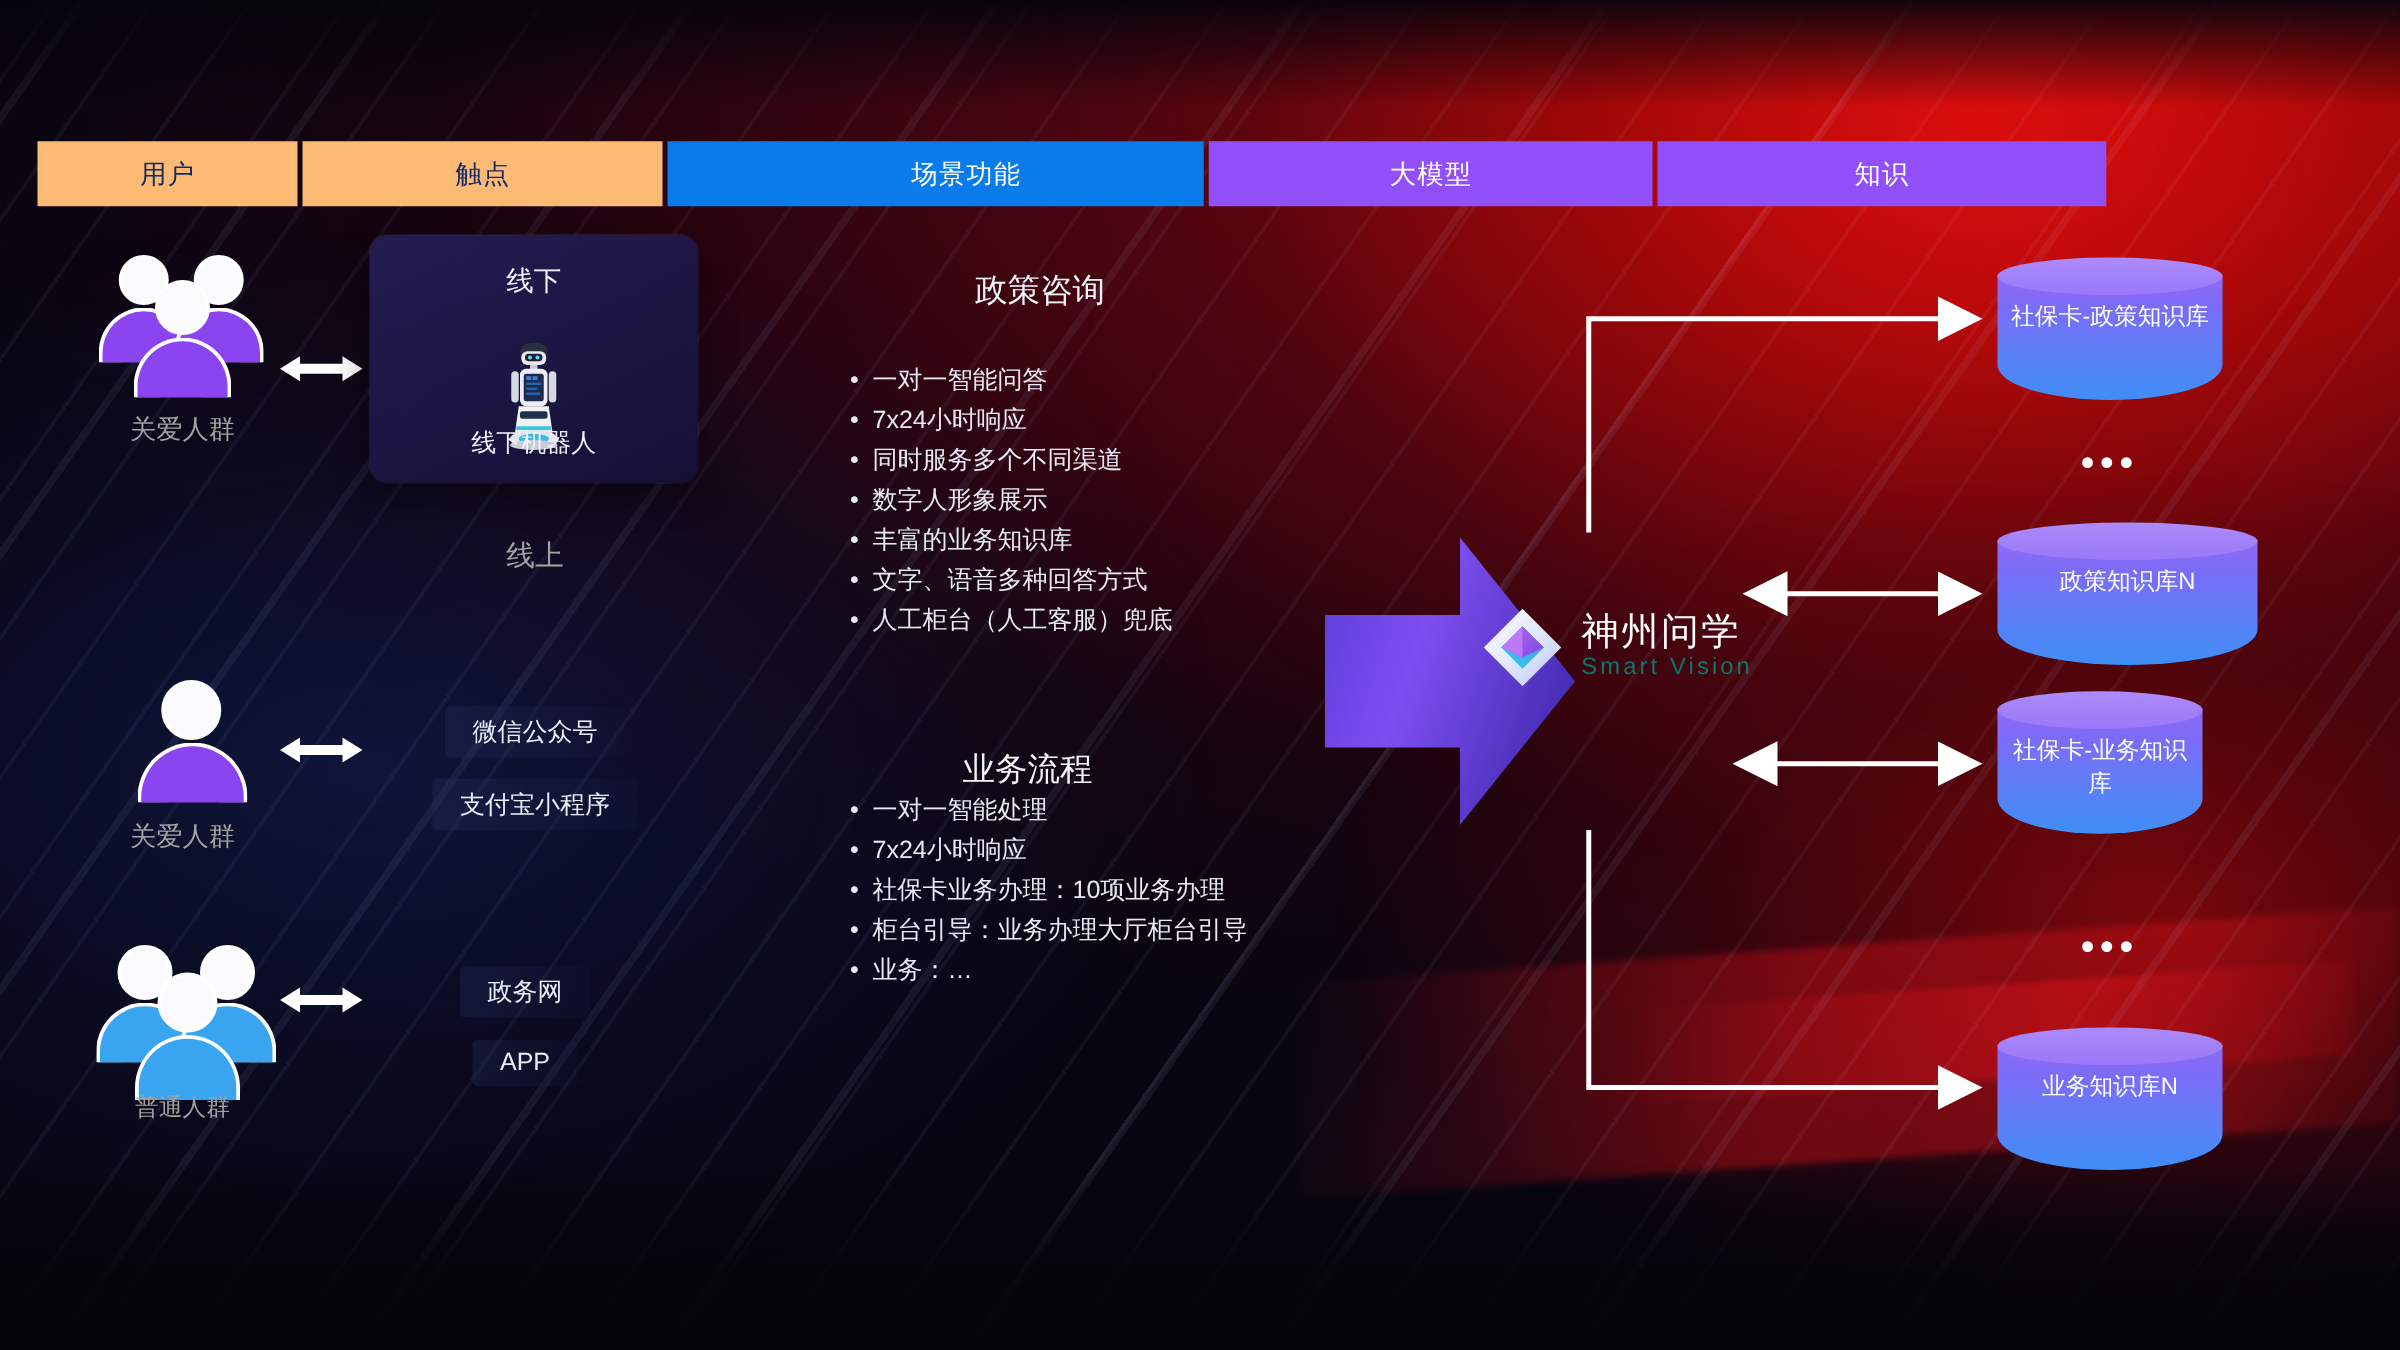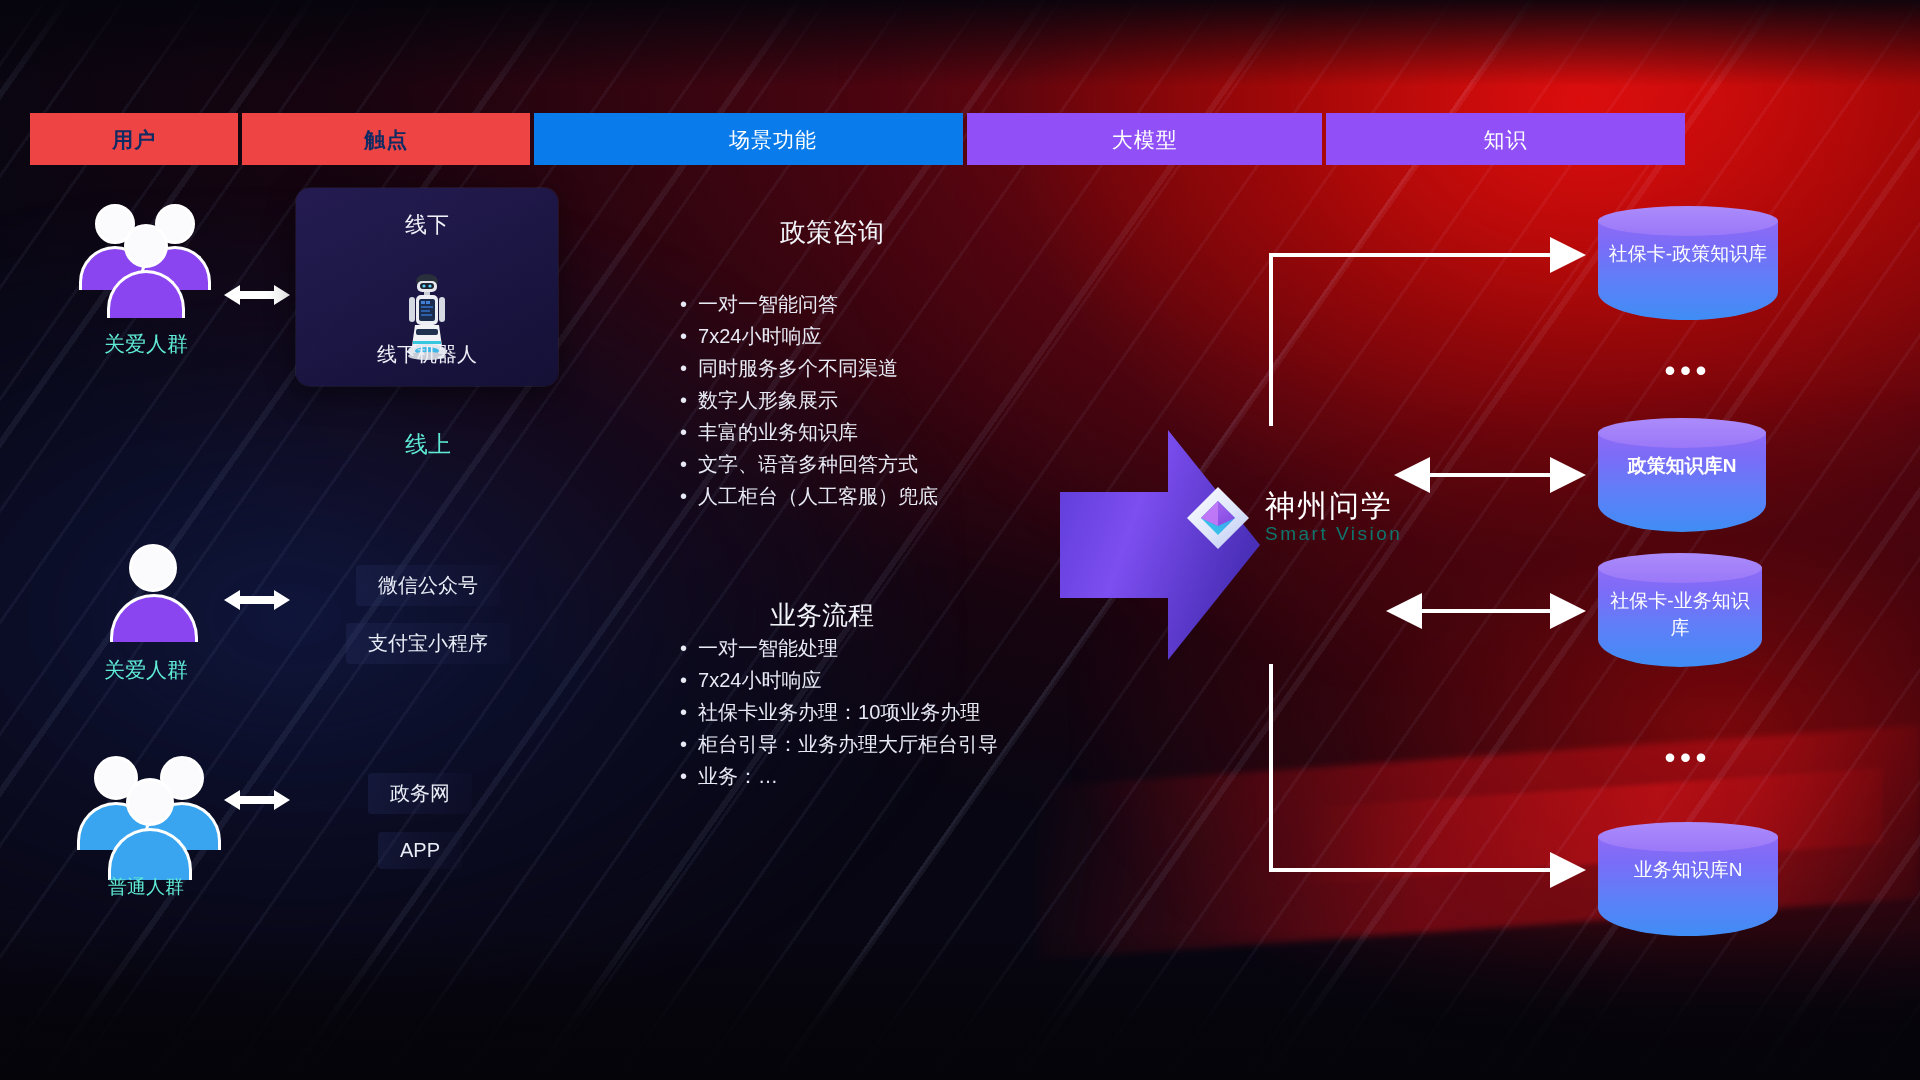--- a/index.html
+++ b/index.html
@@ -72,26 +72,26 @@
 
   
   #header-row {
     position:absolute; left:30px; top:113px; width:1655px; height:52px;
     display:flex; gap:4px; z-index:6;
   }
   .hdr-cell {
     height:52px; display:flex; align-items:center; justify-content:center;
     font-size:21px; letter-spacing:1px; line-height:1;
   }
-  .hdr-white { background:#ef4444; color:#102a63;font-weight:bold; }
+  .hdr-white { background:#fdba74; color:#102a63; }
   .hdr-blue  { background:#0a7bea; color:#ffffff; }
   .hdr-purple{ background:#9150f7; color:#ffffff; }
 
   
-  .lbl { position:absolute; color:#5eead4; white-space:nowrap; line-height:1.25; }
+  .lbl { position:absolute; color:#a3a3a3; white-space:nowrap; line-height:1.25; }
   .ctr { transform:translateX(-50%); text-align:center; }
 
   
   .people { position:absolute; }
   .person { position:absolute; }
   .head {
     position:absolute; border-radius:50%; background:#fbfbfd;
     border:3.5px solid #ffffff;
   }
   .body-sh {
@@ -387,21 +387,21 @@
   <path d="M1271 664 L1271 870 L1580 870" stroke="#ffffff" stroke-width="4" fill="none" marker-end="url(#ah)"></path>
 </svg>
 
 <div class="cyl" style="left:1598px; top:206px; width:180px; height:120px;">
   <div class="cyl-body" style="height:100px;"></div>
   <div class="cyl-top"></div>
   <div class="cyl-text">社保卡-政策知识库</div>
 </div>
 <div class="ellipsis-dots" style="left:1688px; top:356px;">•••</div>
 
-<div class="cyl" style="left:1598px; top:418px; width:168px; height:120px;font-weight:bold;">
+<div class="cyl" style="left:1598px; top:418px; width:208px; height:120px;">
   <div class="cyl-body" style="height:100px;"></div>
   <div class="cyl-top"></div>
   <div class="cyl-text">政策知识库N</div>
 </div>
 
 <div class="cyl" style="left:1598px; top:553px; width:164px; height:120px;">
   <div class="cyl-body" style="height:100px;"></div>
   <div class="cyl-top"></div>
   <div class="cyl-text">社保卡-业务知识库</div>
 </div>

